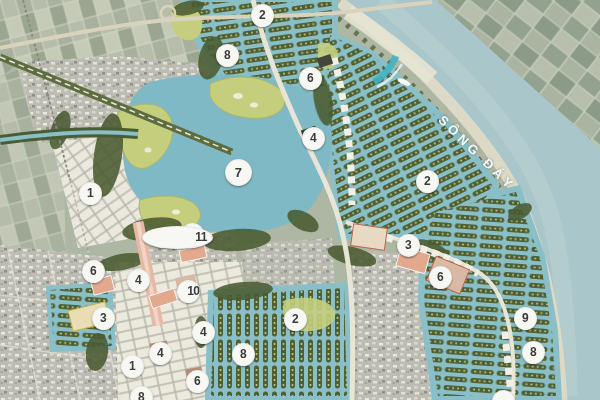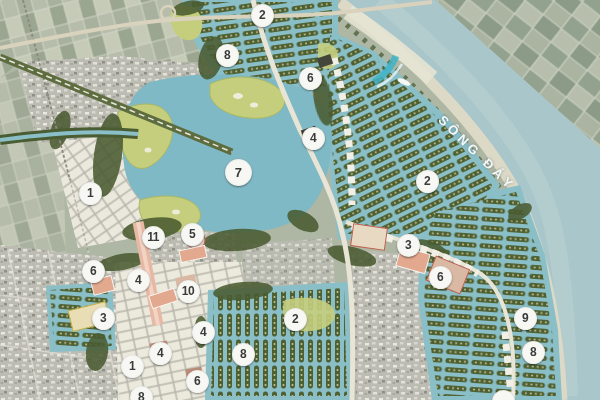--- a/index.html
+++ b/index.html
@@ -222,26 +222,26 @@
 <div class="river-label">SÔNG ĐÁY</div>
 <div id="markers">
       <div class="marker" style="left: 262px; top: 15px;">2</div>
       <div class="marker" style="left: 227px; top: 55px;">8</div>
       <div class="marker" style="left: 310px; top: 78px;">6</div>
       <div class="marker" style="left: 313px; top: 138px;">4</div>
       <div class="marker large" style="left: 238px; top: 172px;">7</div>
       <div class="marker" style="left: 427px; top: 181px;">2</div>
       <div class="marker" style="left: 90px; top: 193px;">1</div>
       <div class="marker" style="left: 192px; top: 234px;">5</div>
-      <div class="marker" style="left: 153px; top: 237px;">11</div>
+      <div class="marker" style="left: 153px; top: 237px; padding-left: 48px;">11</div>
       <div class="marker" style="left: 408px; top: 245px;">3</div>
       <div class="marker" style="left: 93px; top: 271px;">6</div>
       <div class="marker" style="left: 440px; top: 277px;">6</div>
       <div class="marker" style="left: 138px; top: 280px;">4</div>
-      <div class="marker" style="left: 188px; top: 291px;">10</div>
+      <div class="marker" style="left: 188px; top: 291px; text-align: right;">10</div>
       <div class="marker" style="left: 103px; top: 318px;">3</div>
       <div class="marker" style="left: 295px; top: 319px;">2</div>
       <div class="marker" style="left: 525px; top: 318px;">9</div>
       <div class="marker" style="left: 203px; top: 332px;">4</div>
       <div class="marker" style="left: 533px; top: 352px;">8</div>
       <div class="marker" style="left: 160px; top: 353px;">4</div>
       <div class="marker" style="left: 243px; top: 354px;">8</div>
       <div class="marker" style="left: 132px; top: 366px;">1</div>
       <div class="marker" style="left: 197px; top: 381px;">6</div>
       <div class="marker" style="left: 141px; top: 397px;">8</div>

